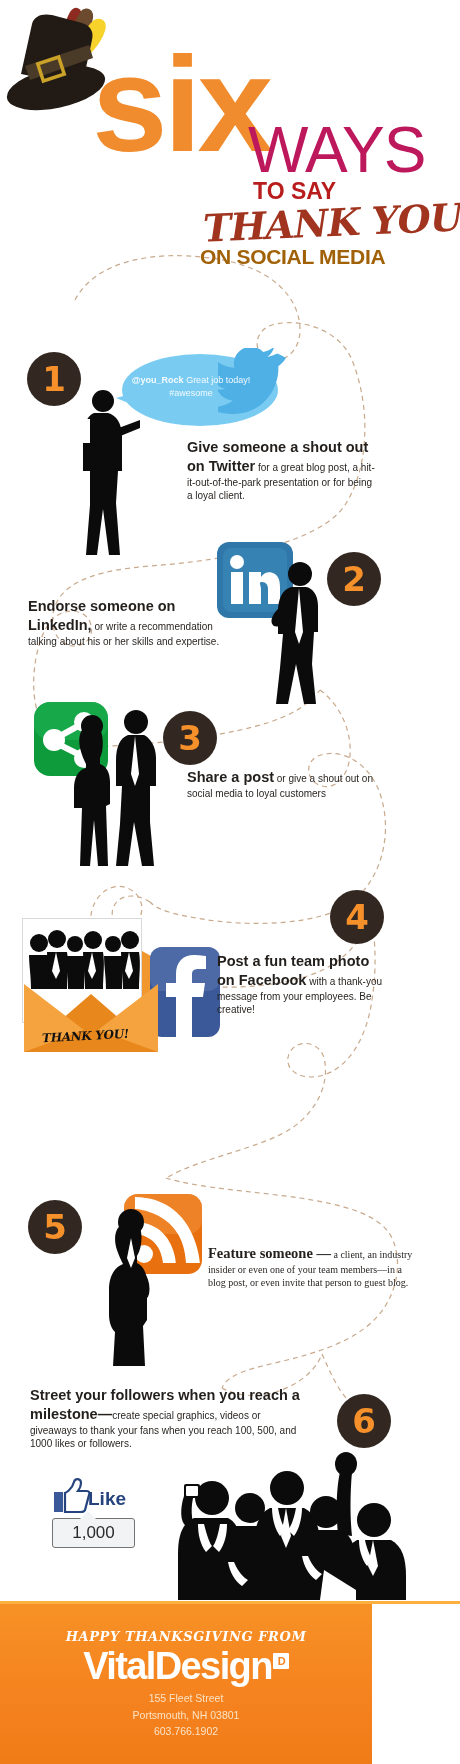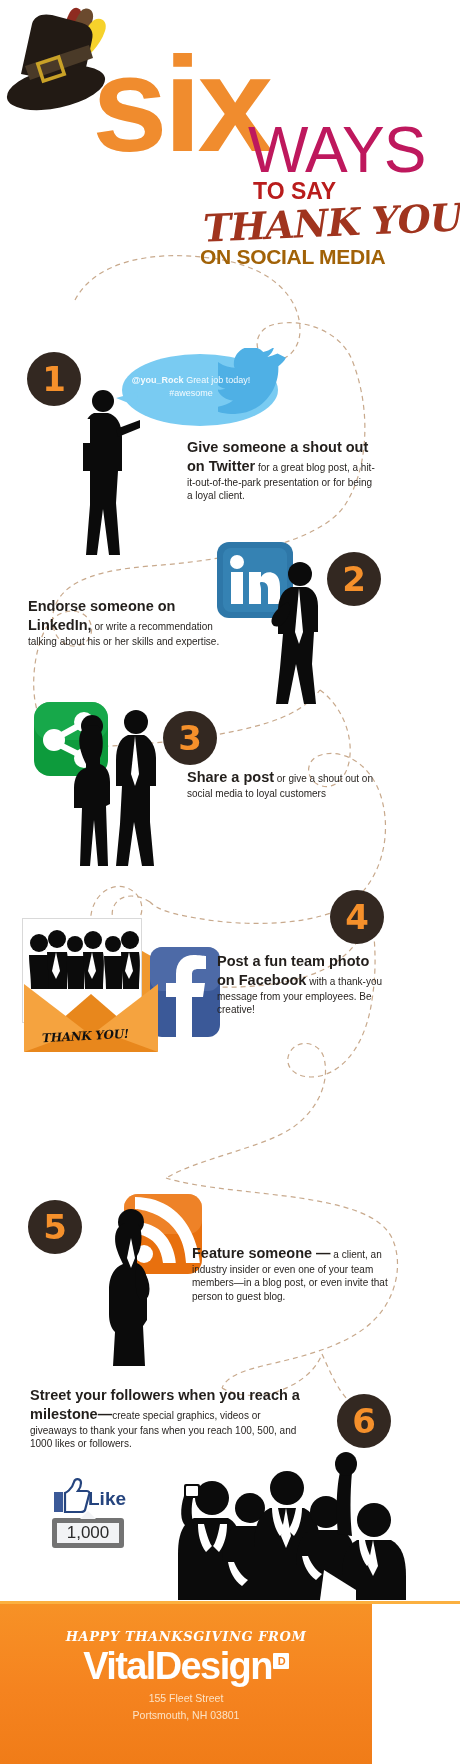--- a/index.html
+++ b/index.html
@@ -160,22 +160,22 @@
 
   
   .likebox { position: absolute; z-index: 5; }
   .like-word {
     position: absolute; left: 88px; top: 1488px;
     font-size: 19px; font-weight: bold; color: #25447E;
     z-index: 5;
   }
   .count-box {
     position: absolute; left: 52px; top: 1518px;
-    width: 72px; height: 30px;
-    border: 5px solid #737373;
+    width: 83px; height: 30px;
+    border: 1px solid #737373;
     background: #F2F3F5;
     border-radius: 3px;
     display: flex; align-items: center; justify-content: center;
     font-size: 17px; color: #2B2B2B;
     z-index: 5;
   }
   .count-tail {
     position: absolute; left: 80px; top: 1511px;
     width: 0; height: 0;
     border-left: 8px solid transparent;
@@ -379,21 +379,21 @@
     <path d="M13,17 C13,17 62,19 64,71 L78,71 C78,71 74,6 13,5Z" fill="#ffffff"></path>
   </svg>
 
   <svg class="sil" style="left:95px; top:1202px; width:72px; height:165px;" viewBox="0 0 72 165">
     <circle cx="36" cy="20" r="13" fill="#0b0b0b"></circle>
     <path d="M30,21 C20,24 18,36 22,48 C24,54 26,58 28,62 C18,66 14,76 14,88 L14,112 C14,120 16,126 20,130 L18,164 L50,164 L48,124 L52,118 L52,82 C52,70 48,64 42,61 L42,54 C48,44 48,26 42,21Z" fill="#0b0b0b"></path>
     <path d="M42,62 C52,70 56,82 54,92 C52,100 44,100 42,92 C40,84 40,70 42,62Z" fill="#0b0b0b"></path>
     <path d="M36,36 L40,56 L36,66 L32,56Z" fill="#ffffff"></path>
   </svg>
 
-  <div class="body-txt" style="left:192px; top:1244px; width:205px;">
+  <div class="body-txt" style="left:208px; top:1244px; width:205px;font-family:Liberation Serif, serif;">
     <span class="lead">Feature someone —</span><span> a client, an industry insider or even one of your team members—in a blog post, or even invite that person to guest blog.</span>
   </div>
 
   <div class="badge" style="left:337px; top:1394px;">6</div>
 
   <div class="body-txt" style="left:30px; top:1386px; width:270px;">
     <span class="lead">Street your followers when you reach a milestone—</span><span>create special graphics, videos or giveaways to thank your fans when you reach 100, 500, and 1000 likes or followers.</span>
   </div>
 
   <svg class="likebox" style="left:52px; top:1478px; width:38px; height:36px;" viewBox="0 0 38 36">
@@ -440,16 +440,17 @@
     <rect x="26" y="36" width="12" height="10" rx="1" fill="#ffffff"></rect>
   </svg>
 
   <div class="footer">
     <div class="footer-topline"></div>
     <div class="happy">HAPPY THANKSGIVING FROM</div>
     <div class="vital"><span>VitalDesign</span><span class="reg">D</span></div>
     <div class="addr">
       <div>155 Fleet Street</div>
       <div>Portsmouth, NH 03801</div>
+      <div>603.766.1902</div>
     </div>
   </div>
 
 </div>
 
 </body></html>

